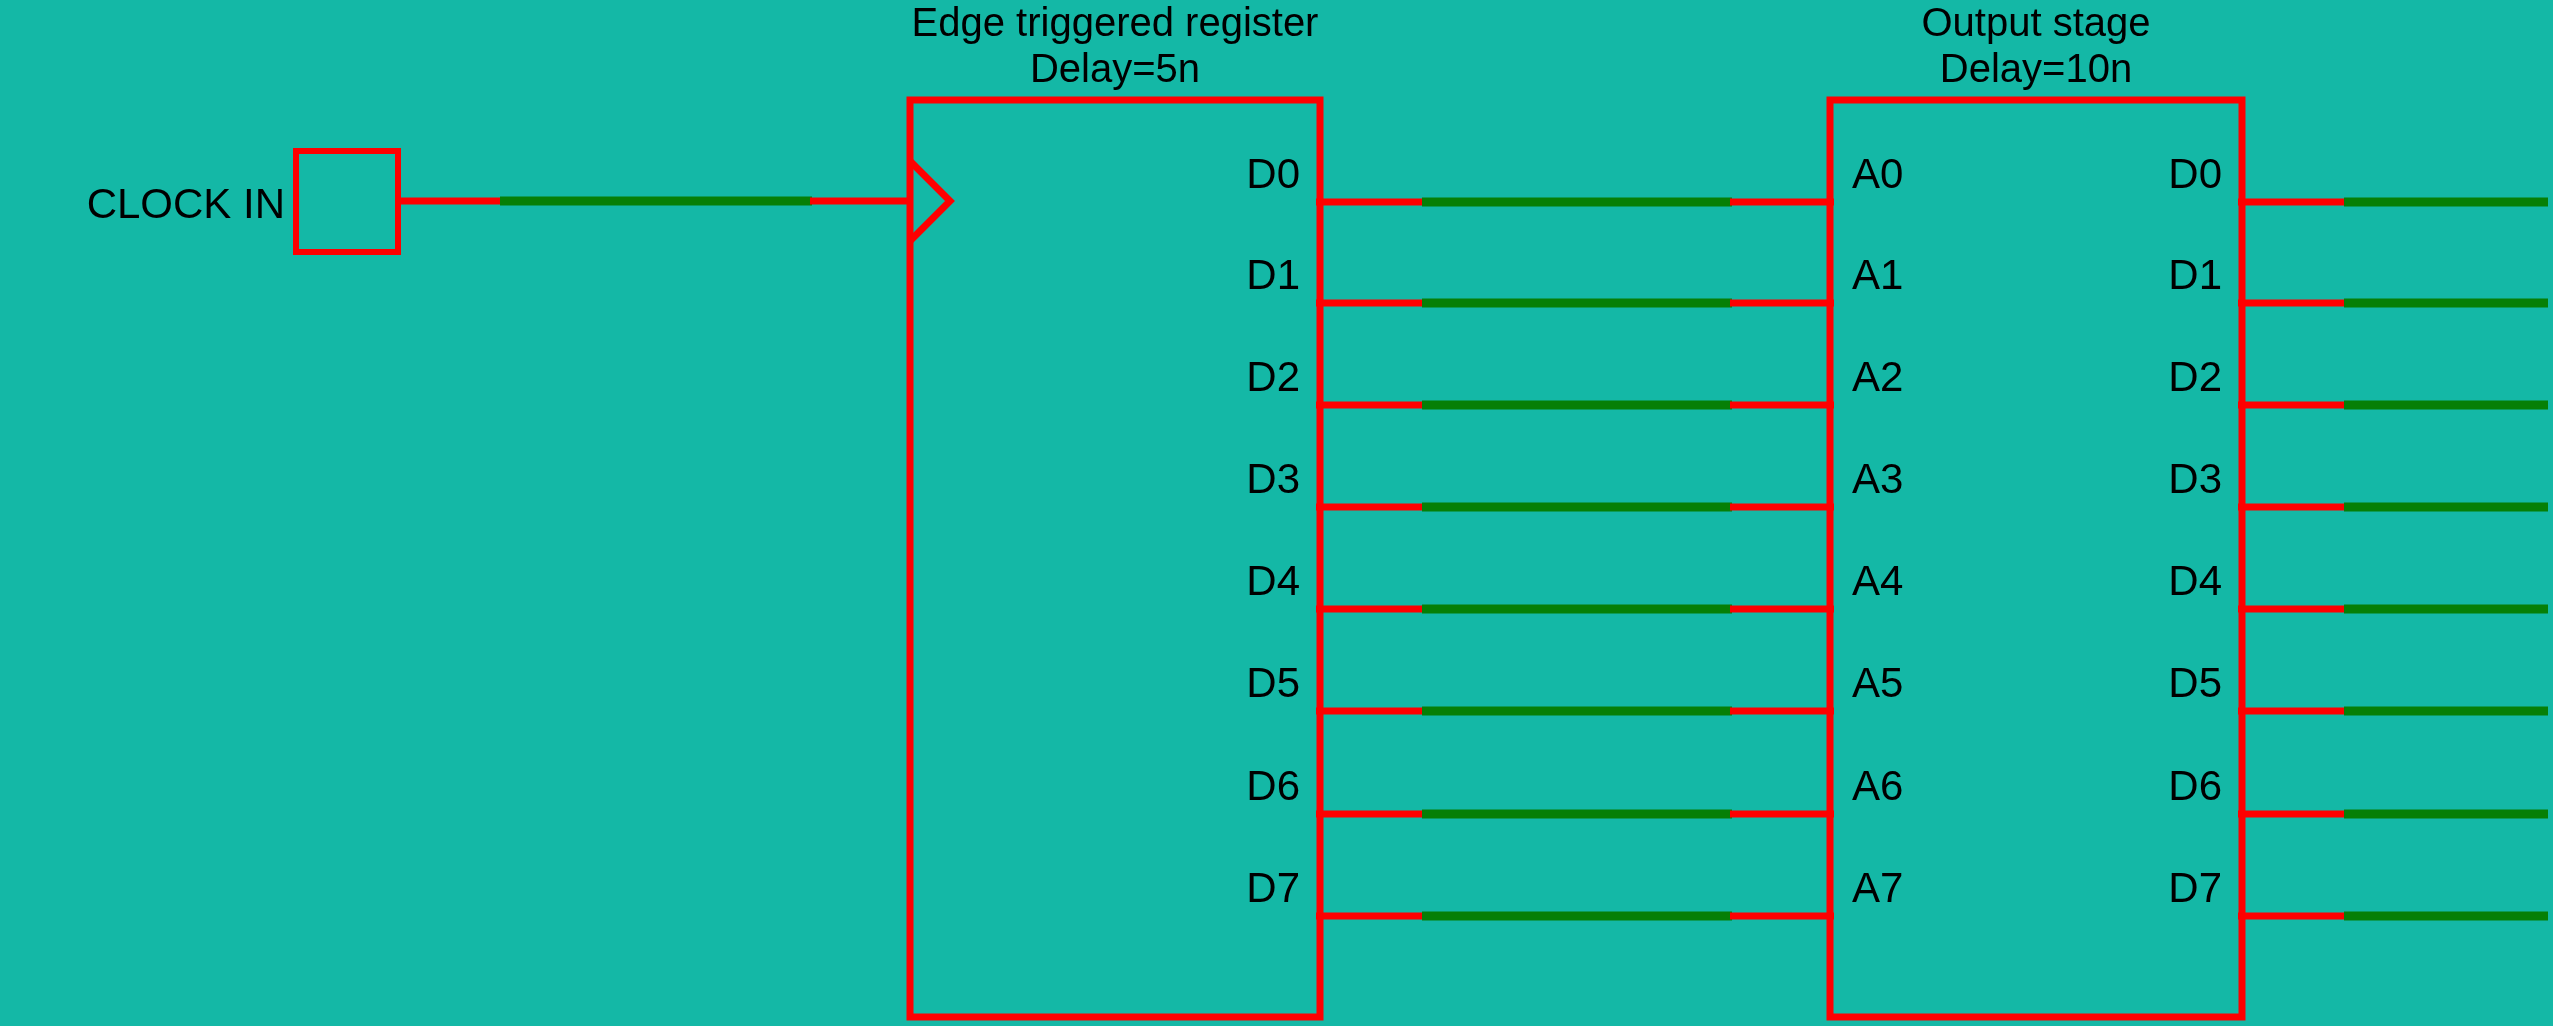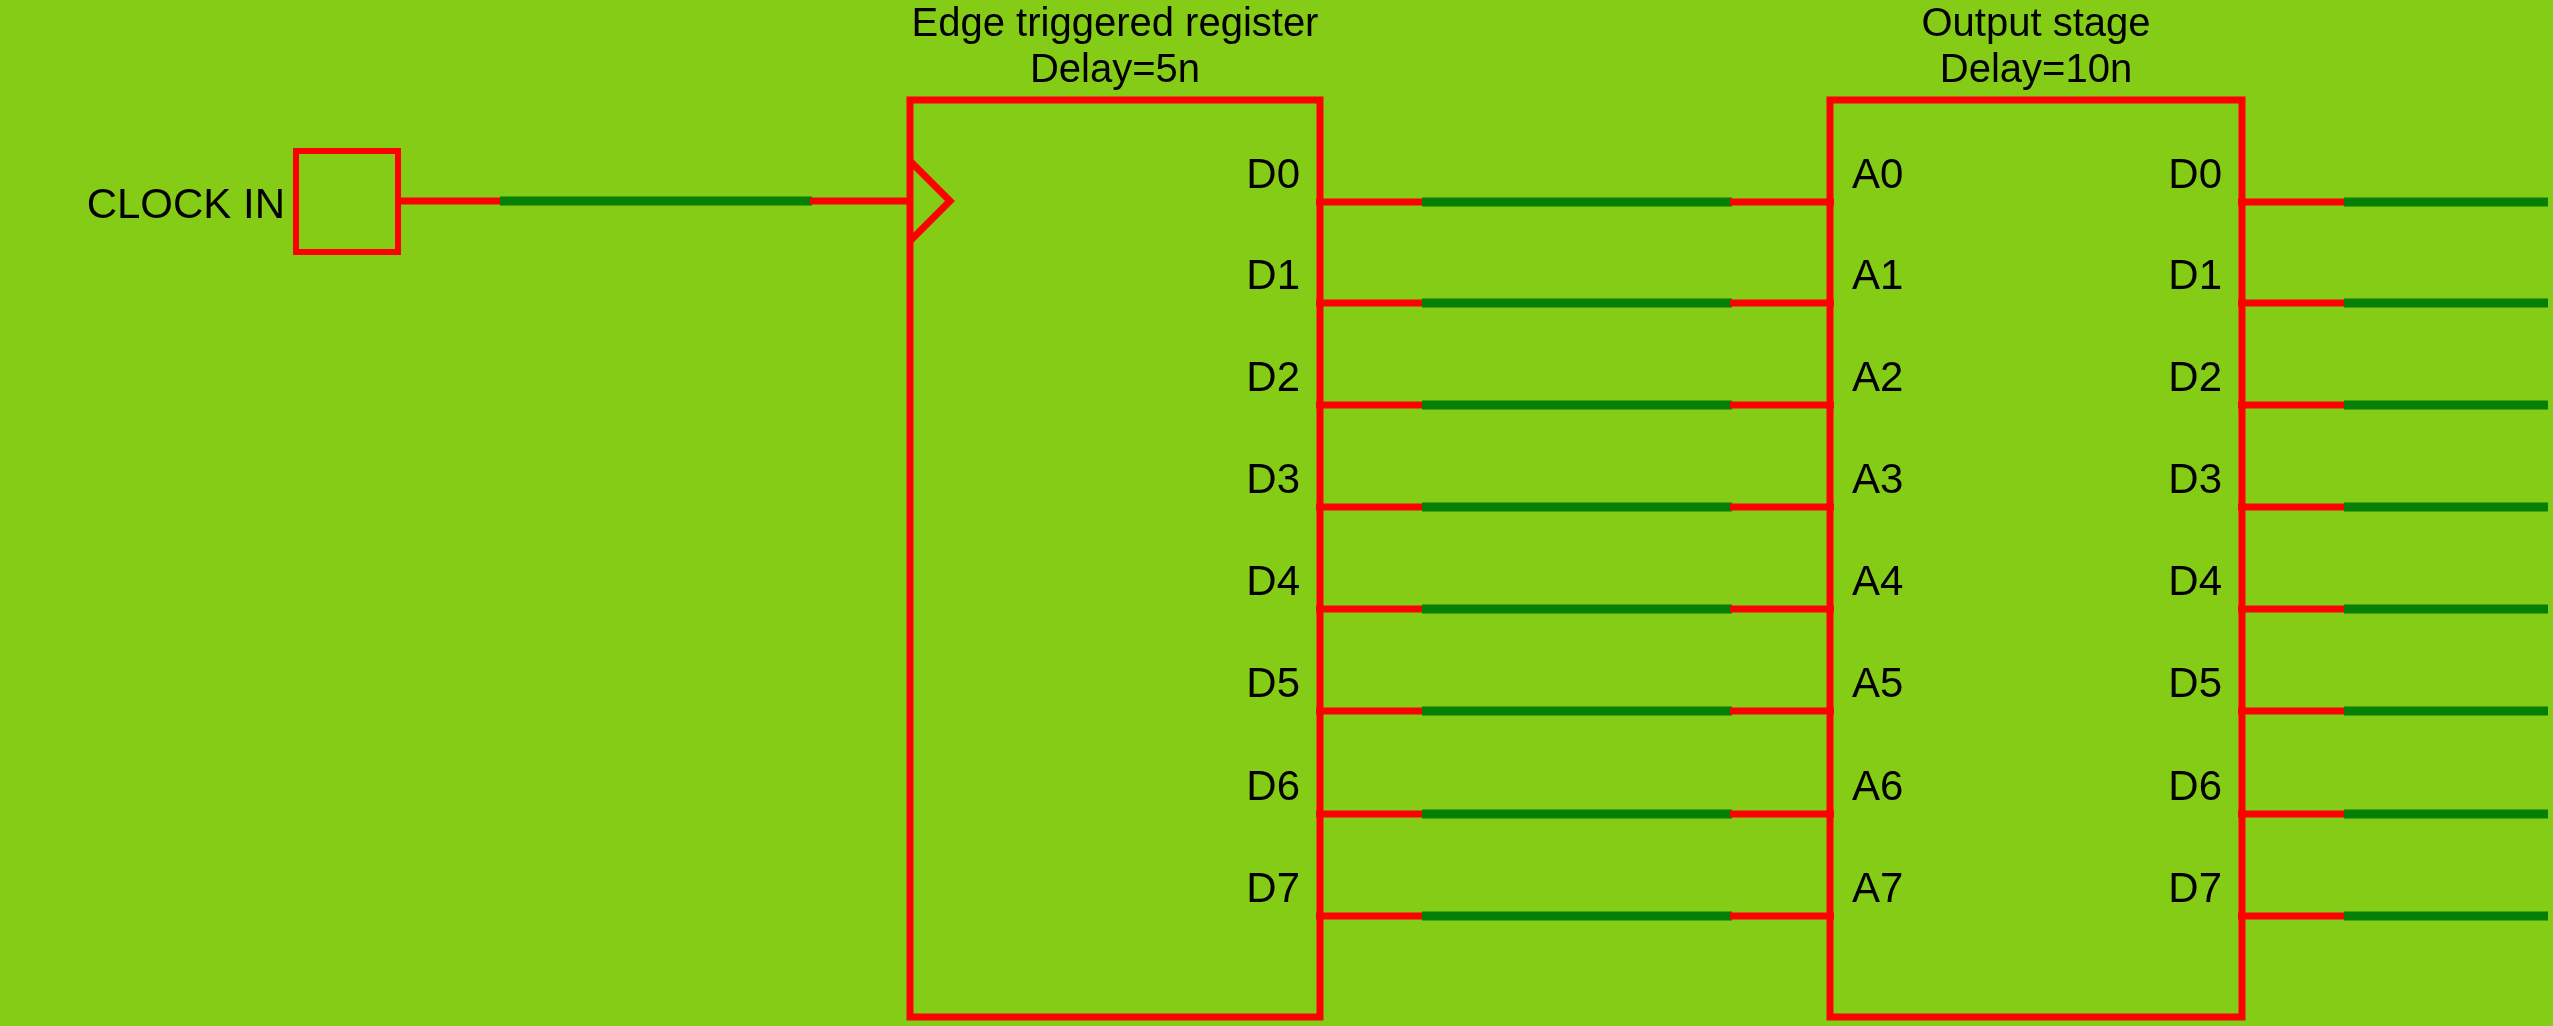--- a/index.html
+++ b/index.html
@@ -8,21 +8,21 @@
     padding: 0;
     background: #ffffff;
   }
   body {
     font-family: "Liberation Sans", sans-serif;
   }
   #canvas {
     position: relative;
     width: 2553px;
     height: 1026px;
-    background: #84cc16;
+    background: #14b8a6;
     overflow: hidden;
     text-align: center;
   }
   #schematic-svg {
     position: absolute;
     left: 0;
     top: 0;
     width: 2553px;
     height: 1026px;
     display: block;

